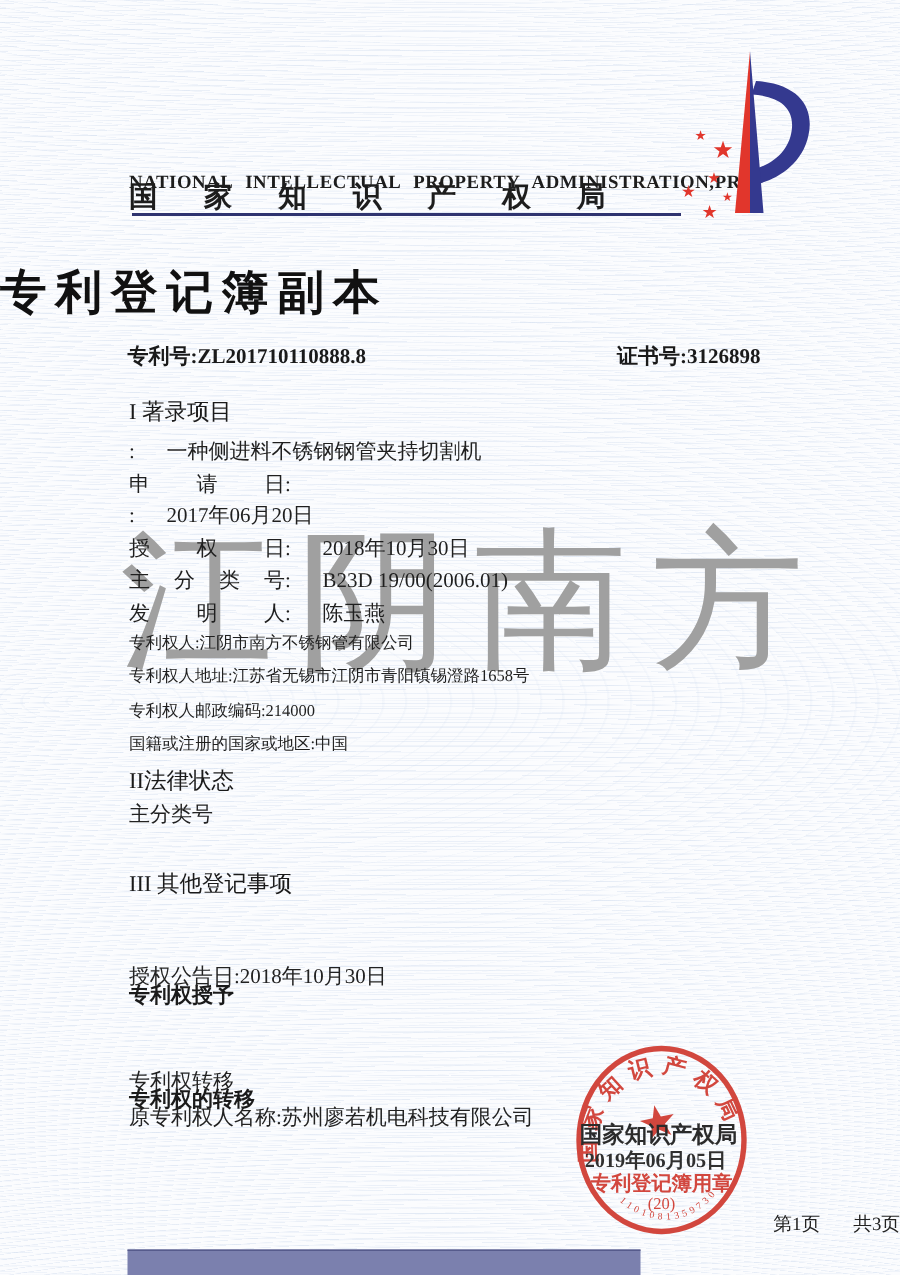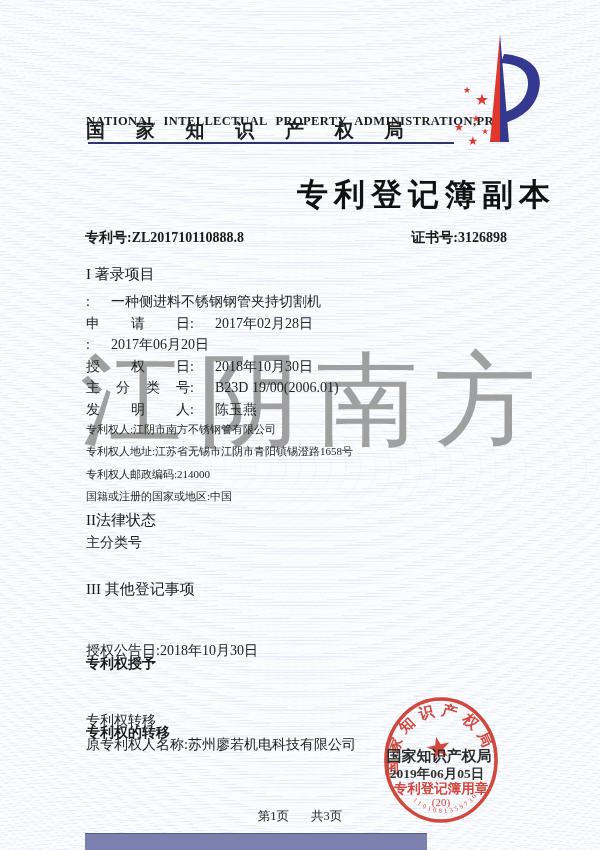--- a/index.html
+++ b/index.html
@@ -32,21 +32,21 @@
     color:#1d1d1d;white-space:nowrap;
   }
   .header-rule{
     position:absolute;left:88px;top:142px;width:366px;height:2px;
     background:#2f3470;
   }
   .logo{position:absolute;left:449px;top:30px;width:102px;height:116px;}
   
   .doc-title{
     position:absolute;left:0;top:174px;width:556px;
-    text-align:right;font-size:31px;font-weight:bold;letter-spacing:6px;
+    text-align:left;font-size:31px;font-weight:bold;letter-spacing:6px;
     color:#111;
   }
   
   .meta-row{
     position:absolute;left:85px;top:229px;width:422px;
     display:flex;justify-content:space-between;
     font-size:14px;font-weight:bold;color:#1a1a1a;
   }
   
   .sec-heading{
@@ -74,21 +74,21 @@
     position:absolute;left:80px;top:348px;
     font-family:"Liberation Sans","DejaVu Sans",sans-serif;
     font-size:102px;line-height:104px;letter-spacing:16px;
     color:#a0a0a0;white-space:nowrap;z-index:0;
   }
   .content-layer{position:absolute;inset:0;z-index:1;}
   
   .seal{position:absolute;left:381px;top:694px;width:122px;height:134px;z-index:2;}
   
   .footer{
-    position:absolute;left:0;top:808px;width:600px;text-align:center;
+    position:absolute;left:0;top:808px;width:600px;text-align:right;
     font-size:12.5px;color:#222;
   }
   .footer .gap{display:inline-block;width:22px;}
   .bottom-band{
     position:absolute;left:85px;top:833px;width:342px;height:17px;
     background:#7b80ae;border-top:1px solid #565b8c;
   }
 </style>
 </head>
 <body>
@@ -130,21 +130,20 @@
     <div class="sec-heading" style="top:265px">I 著录项目</div>
 
     <div class="biblio">
       <div class="row">
           <span class="colon">:</span>
           <span class="dd">一种侧进料不锈钢钢管夹持切割机</span>
       </div>
       <div class="row">
         <span class="dt">申请日</span>
           <span class="colon">:</span>
-          <span class="dd">2017年02月28日</span>
       </div>
       <div class="row">
           <span class="colon">:</span>
           <span class="dd">2017年06月20日</span>
       </div>
       <div class="row">
         <span class="dt">授权日</span>
           <span class="colon">:</span>
           <span class="dd">2018年10月30日</span>
       </div>

